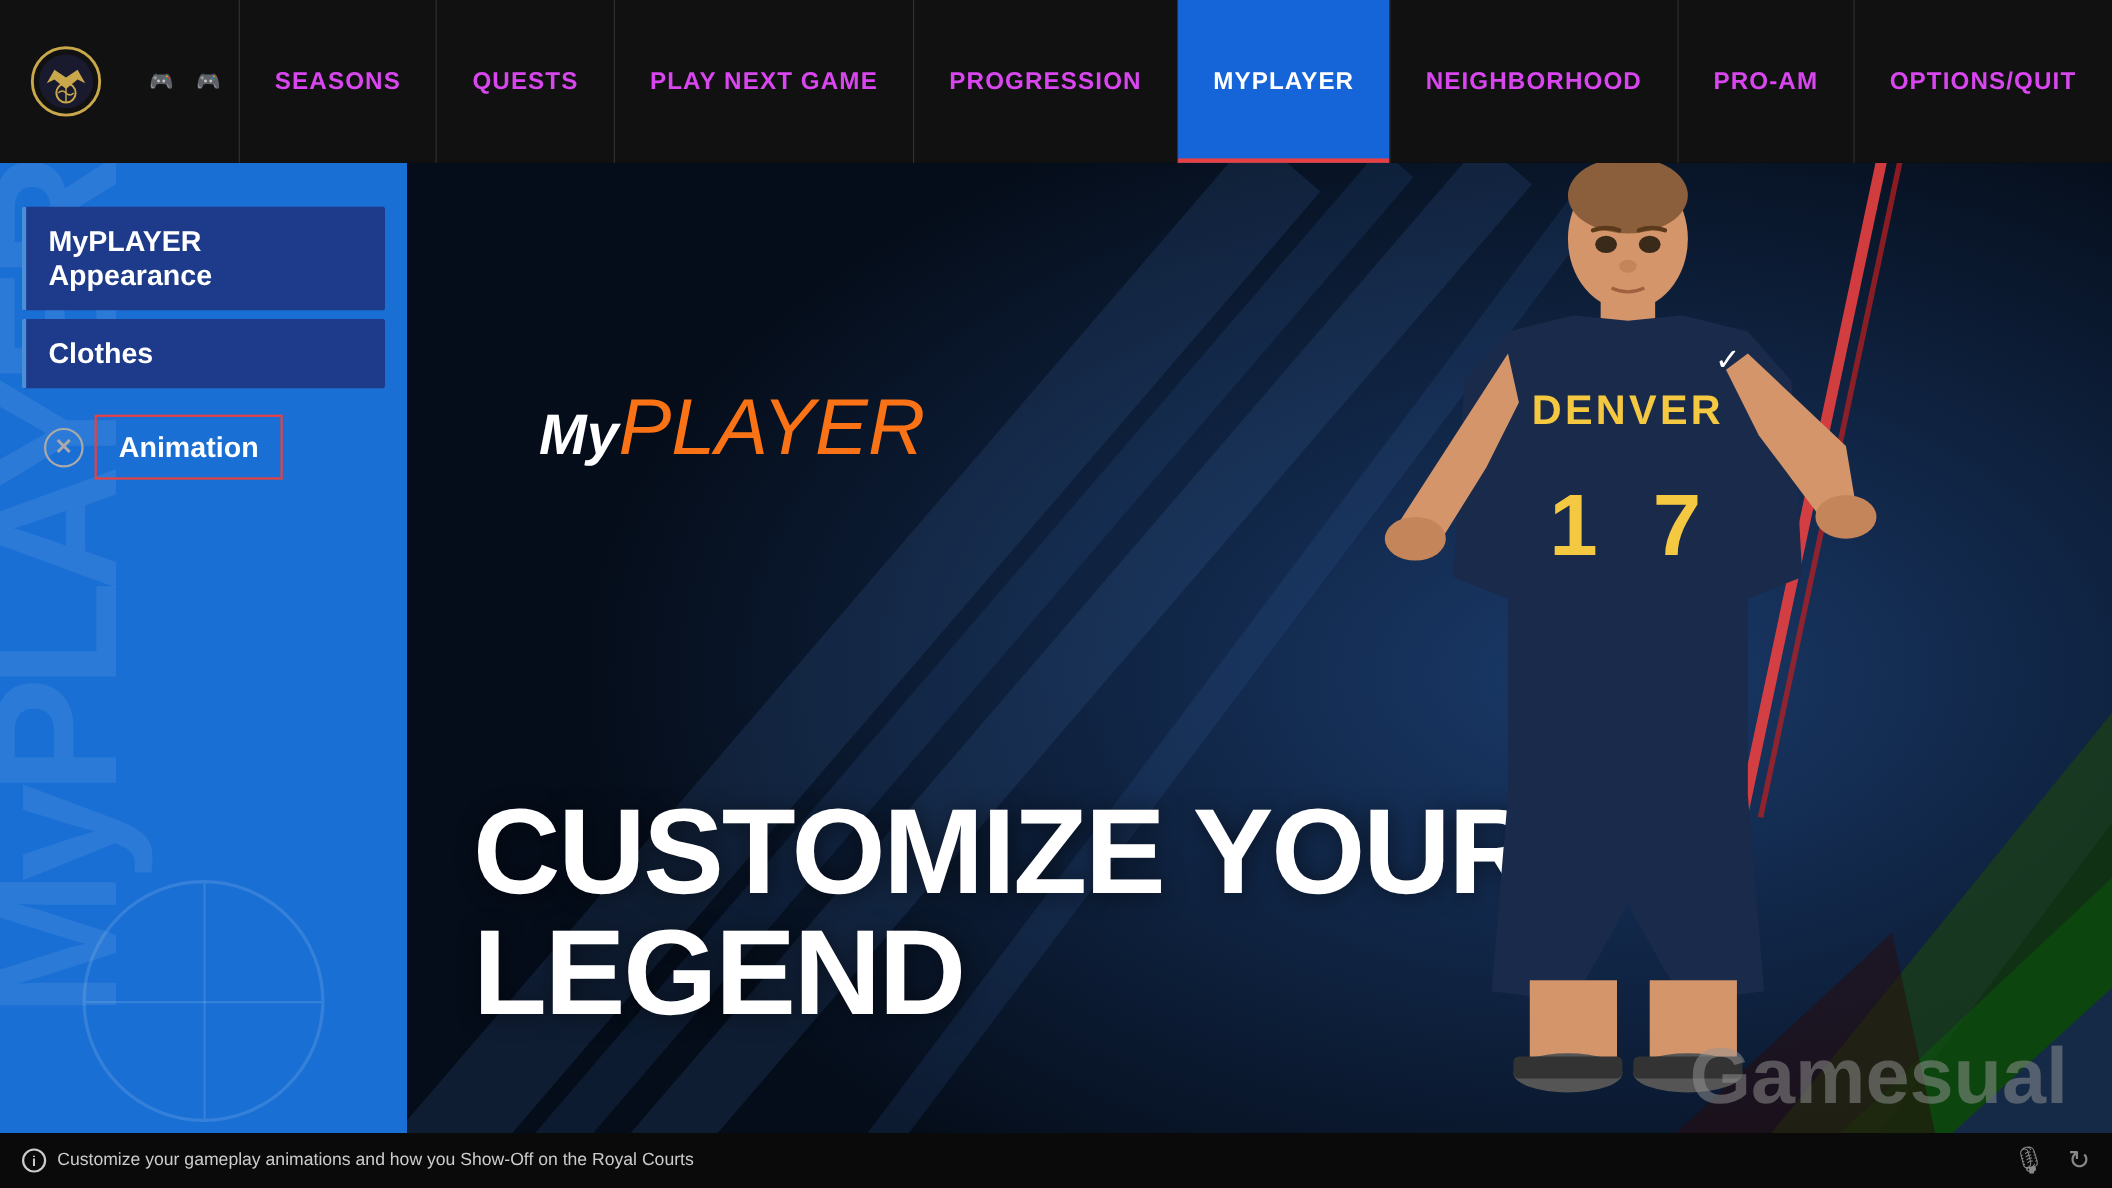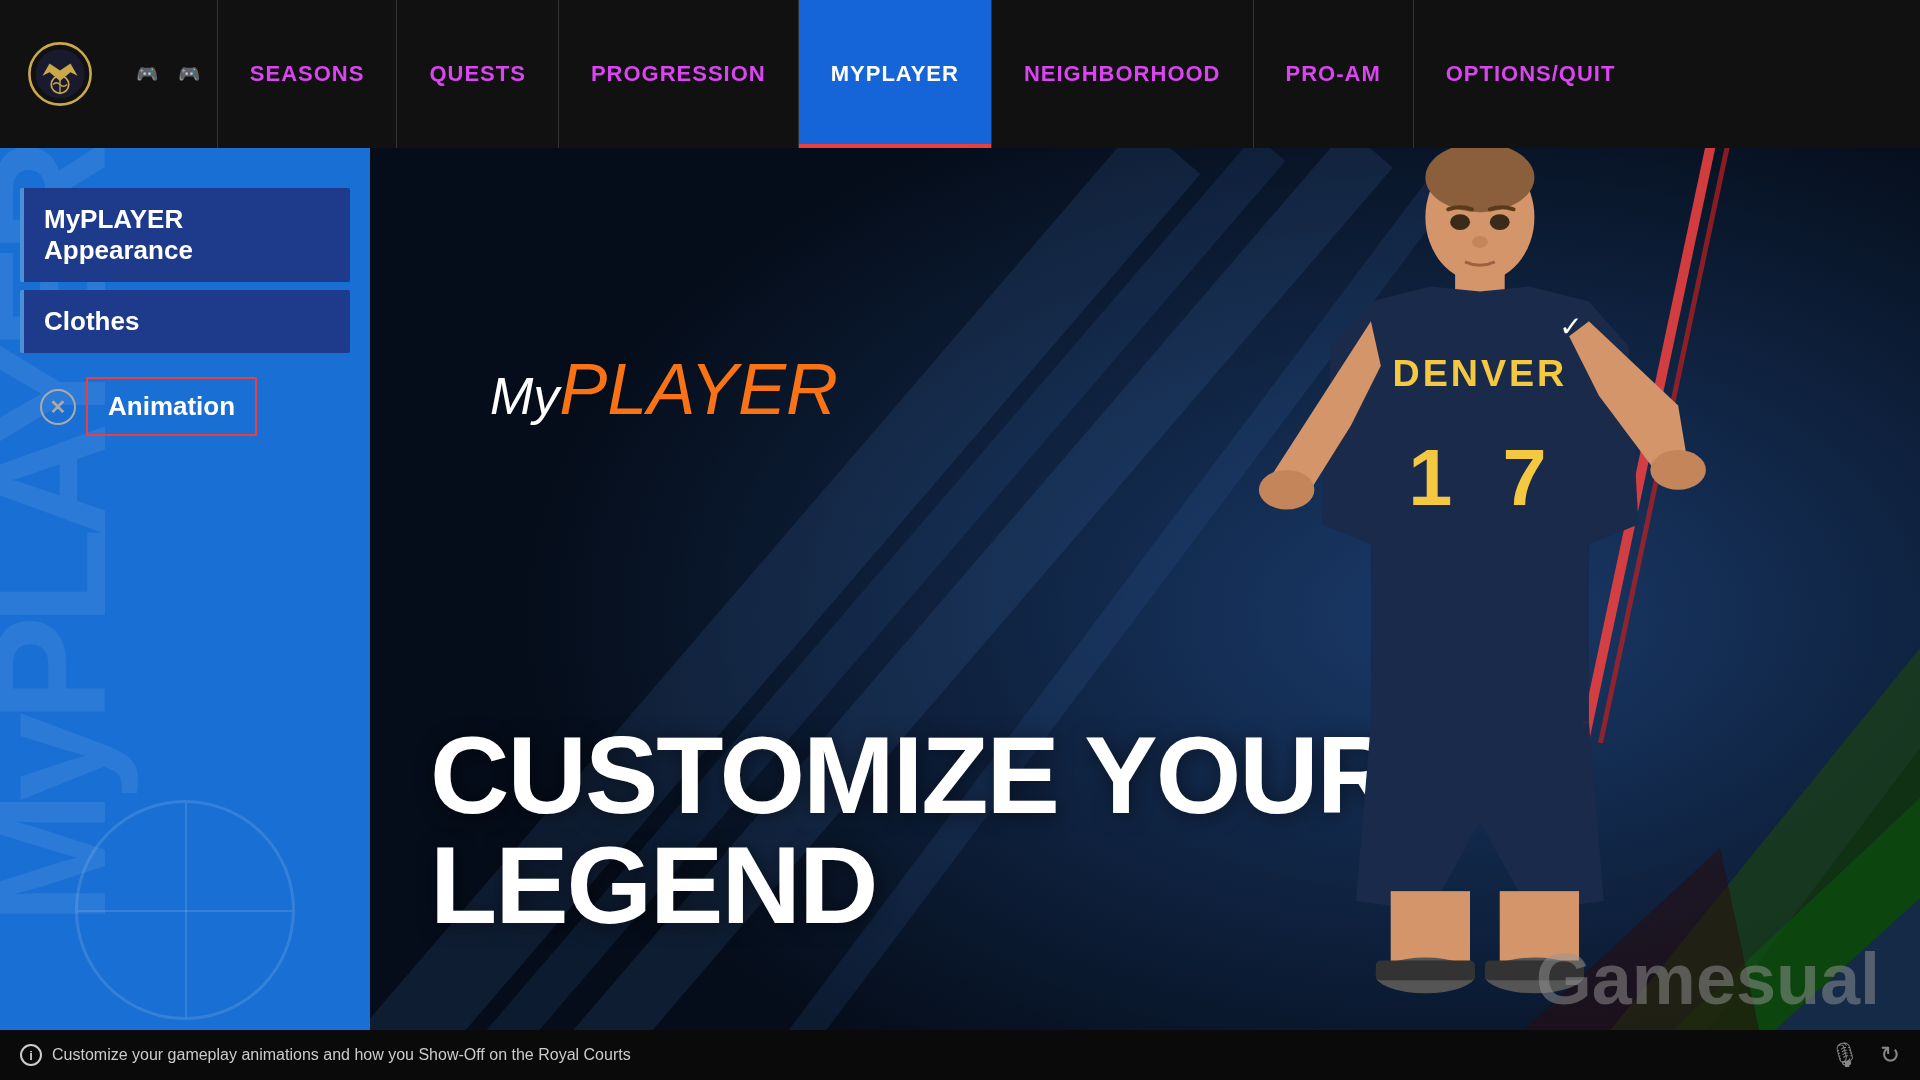--- a/index.html
+++ b/index.html
@@ -209,21 +209,21 @@
 
     
     .myplayer-logo {
       position: absolute;
       top: 200px;
       left: 120px;
       z-index: 3;
     }
     .myplayer-logo .my-text {
       font-size: 52px;
-      font-weight: 400;
+      font-weight: 700;
       color: #fff;
       font-style: italic;
     }
     .myplayer-logo .player-text {
       font-size: 72px;
       font-weight: 400;
       color: #f97316;
       font-style: italic;
     }
 
@@ -336,20 +336,21 @@
     </svg>
   </div>
   <div class="nav-icons">
     <span class="nav-controller-icon">🎮</span>
     <span class="nav-controller-icon">🎮</span>
   </div>
   <div class="nav-items">
 
   <div class="nav-item">SEASONS</div>
       <div class="nav-item">QUESTS</div>
+      <div class="nav-item">PLAY NEXT GAME</div>
       <div class="nav-item">PROGRESSION</div>
       <div class="nav-item active">MyPLAYER</div>
       <div class="nav-item">NEIGHBORHOOD</div>
       <div class="nav-item">PRO-AM</div>
       <div class="nav-item">OPTIONS/QUIT</div>
     </div>
 </nav>
 
 <div class="main-area">
 

